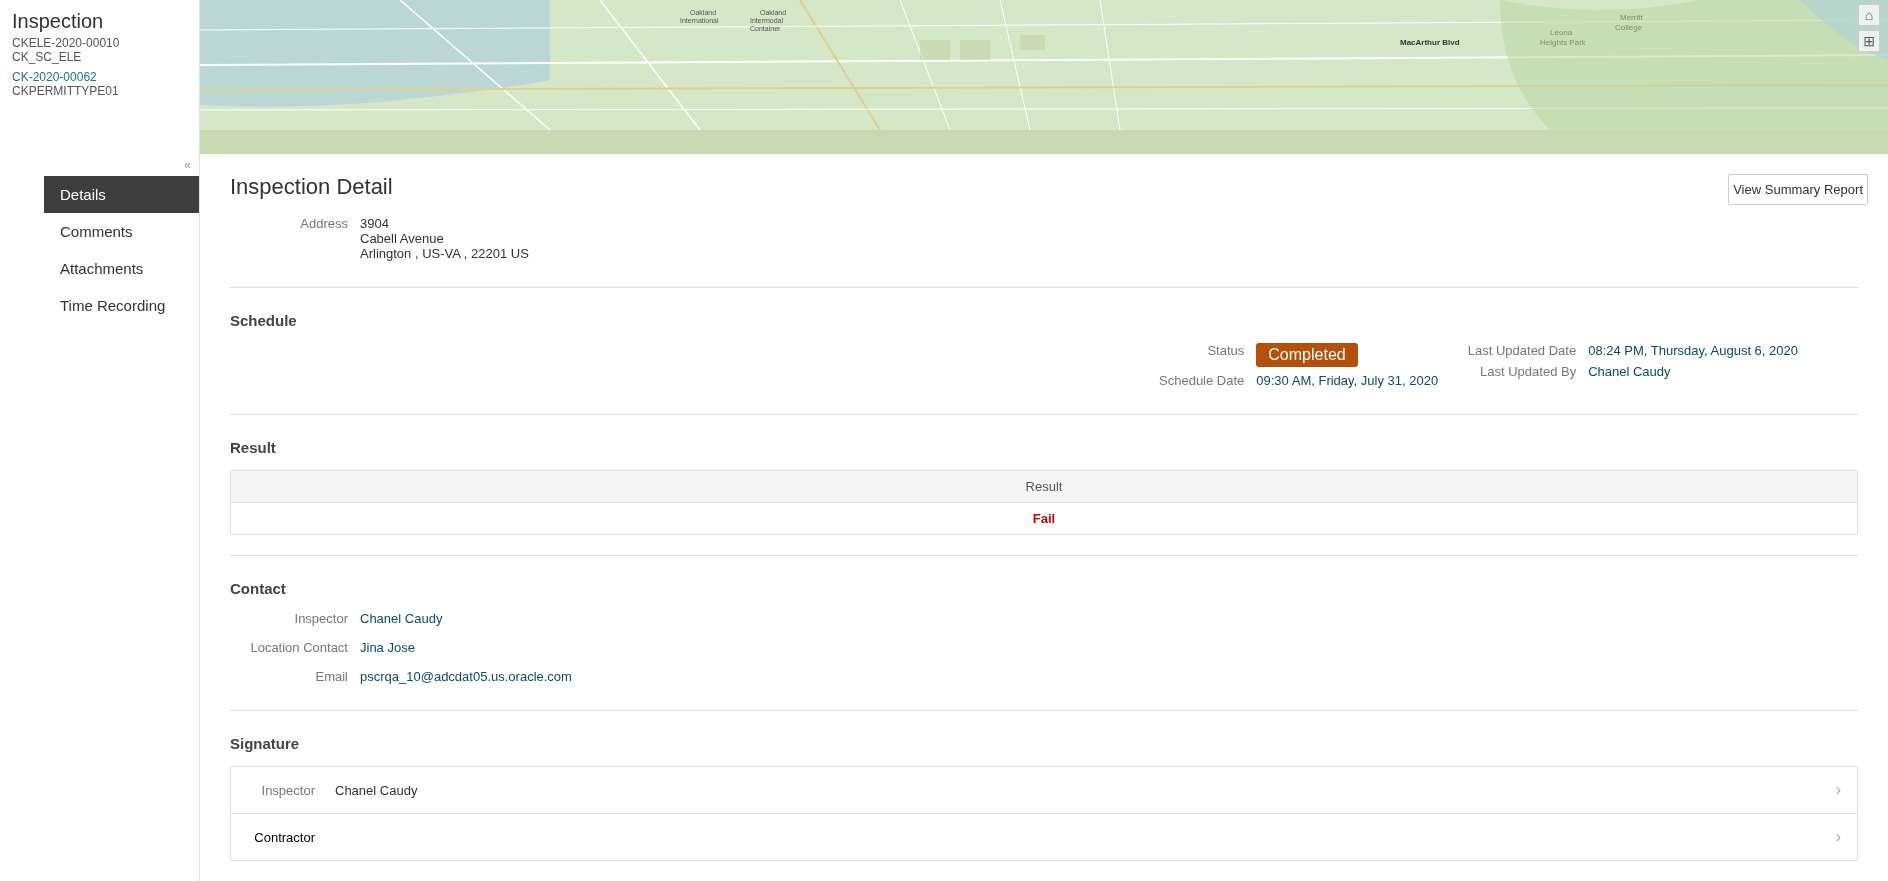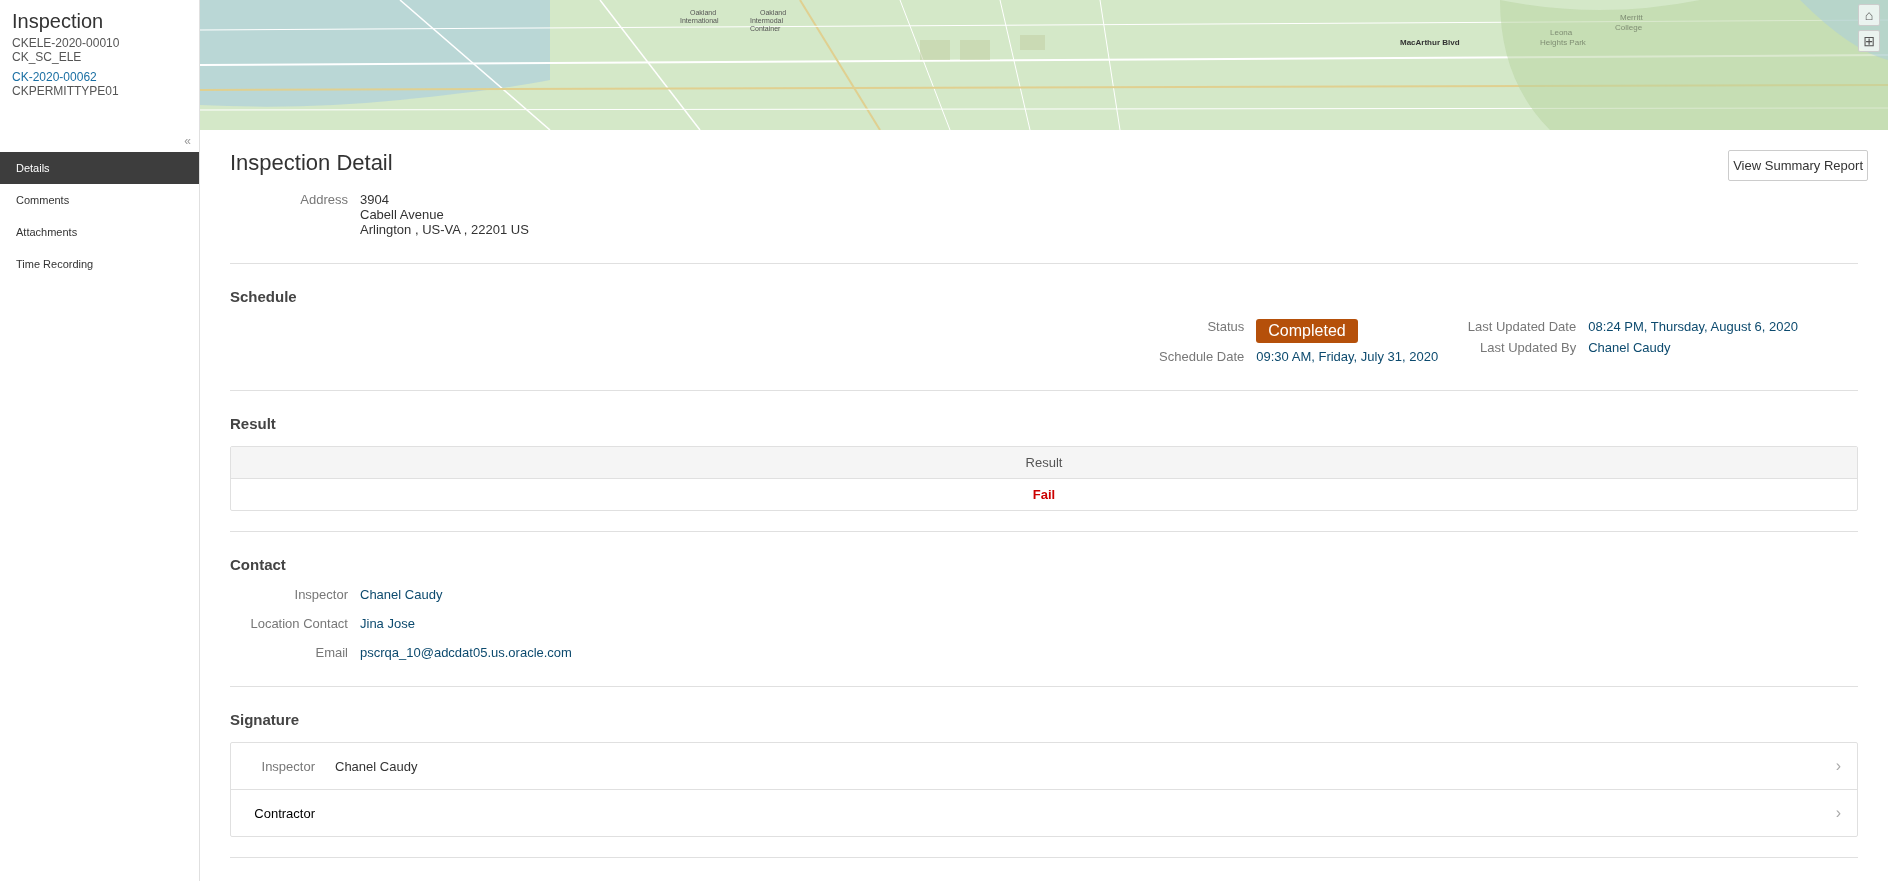--- a/index.html
+++ b/index.html
@@ -9,23 +9,24 @@
       text-align: right;
       padding: 4px 8px;
       color: #999;
       cursor: pointer;
       font-size: 12px;
     }
 
     .nav-item {
       padding: 10px 16px;
       cursor: pointer;
-      font-size: 11px;
+      font-size: 15px;
       color: #333;
       border-bottom: none;
+      margin-left: 44px;
     }
     .nav-item.active {
       background: #3d3d3d;
       color: #fff;
     }
 
     
     .main-content {
       flex: 1;
       overflow-y: auto;
@@ -141,21 +142,21 @@
       border-bottom: 1px solid #e0e0e0;
       cursor: pointer;
     }
     .signature-row:last-child { border-bottom: none; }
     .signature-row-left { display: flex; align-items: center; gap: 8px; }
     .chevron { color: #aaa; font-size: 16px; }
 
     
     .top-area {
       display: flex;
-      height: 130px;
+      height: 154px;
       flex-shrink: 0;
       justify-content: flex-end;
     }
     .sidebar-top {
       width: 200px;
       flex-shrink: 0;
       background: #fff;
       border-right: 1px solid #e0e0e0;
       padding: 10px 12px;
     }

